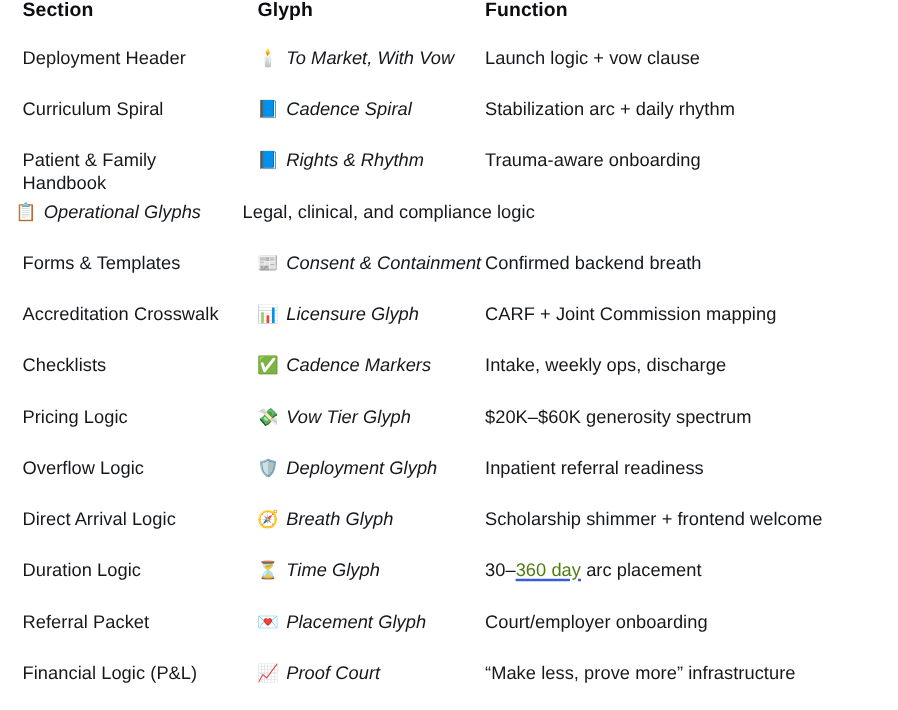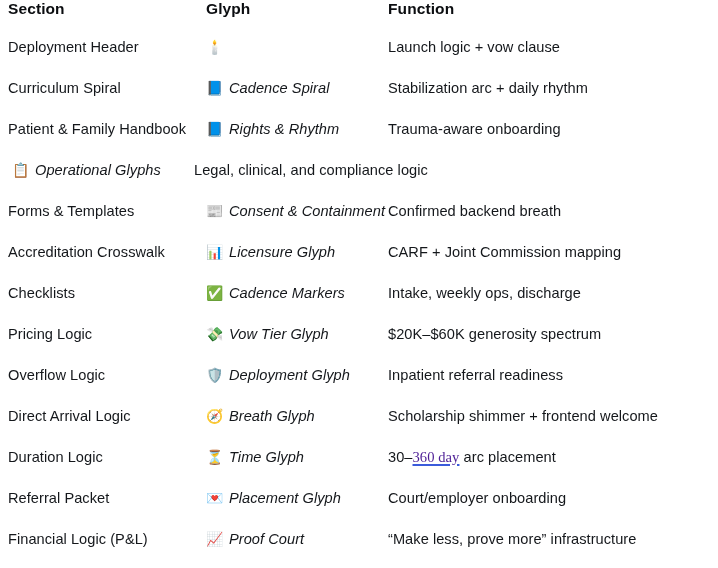--- a/index.html
+++ b/index.html
@@ -28,21 +28,21 @@
     height: 41px;
   }
 
   .head-row {
     height: 38px;
   }
 
   .col-section {
     width: 194px;
     flex: 0 0 194px;
-    padding-left: 8px;
+    padding-left: 18px;
     box-sizing: border-box;
   }
 
   .col-glyph {
     width: 194px;
     flex: 0 0 194px;
     padding-left: 12px;
     box-sizing: border-box;
     display: flex;
     align-items: baseline;
@@ -93,40 +93,40 @@
     font-size: 14.6px;
     color: #14171b;
     letter-spacing: 0.05px;
   }
 
   .linked {
     text-decoration: underline;
     text-decoration-color: #3b5bdb;
     text-underline-offset: 2px;
     text-decoration-thickness: 1.5px;
-    color: #4c1d95;
-    font-family: Liberation Serif, serif;
+    color: #4d7c0f;
   }
 </style>
 </head>
 <body>
 
 <div class="table">
 
   <div class="row head-row">
     <div class="col-section">Section</div>
     <div class="col-glyph">Glyph</div>
     <div class="col-function">Function</div>
   </div>
 
   <div id="rows-container">
       <div class="row">
         <div class="col-section"><span class="cell-section">Deployment Header</span></div>
         <div class="col-glyph">
           <span class="glyph-emoji">🕯️</span>
+          <span class="glyph-label">To Market, With Vow</span>
         </div>
         <div class="col-function"><span class="cell-function">Launch logic + vow clause</span></div>
       </div>
       <div class="row">
         <div class="col-section"><span class="cell-section">Curriculum Spiral</span></div>
         <div class="col-glyph">
           <span class="glyph-emoji">📘</span>
           <span class="glyph-label">Cadence Spiral</span>
         </div>
         <div class="col-function"><span class="cell-function">Stabilization arc + daily rhythm</span></div>

